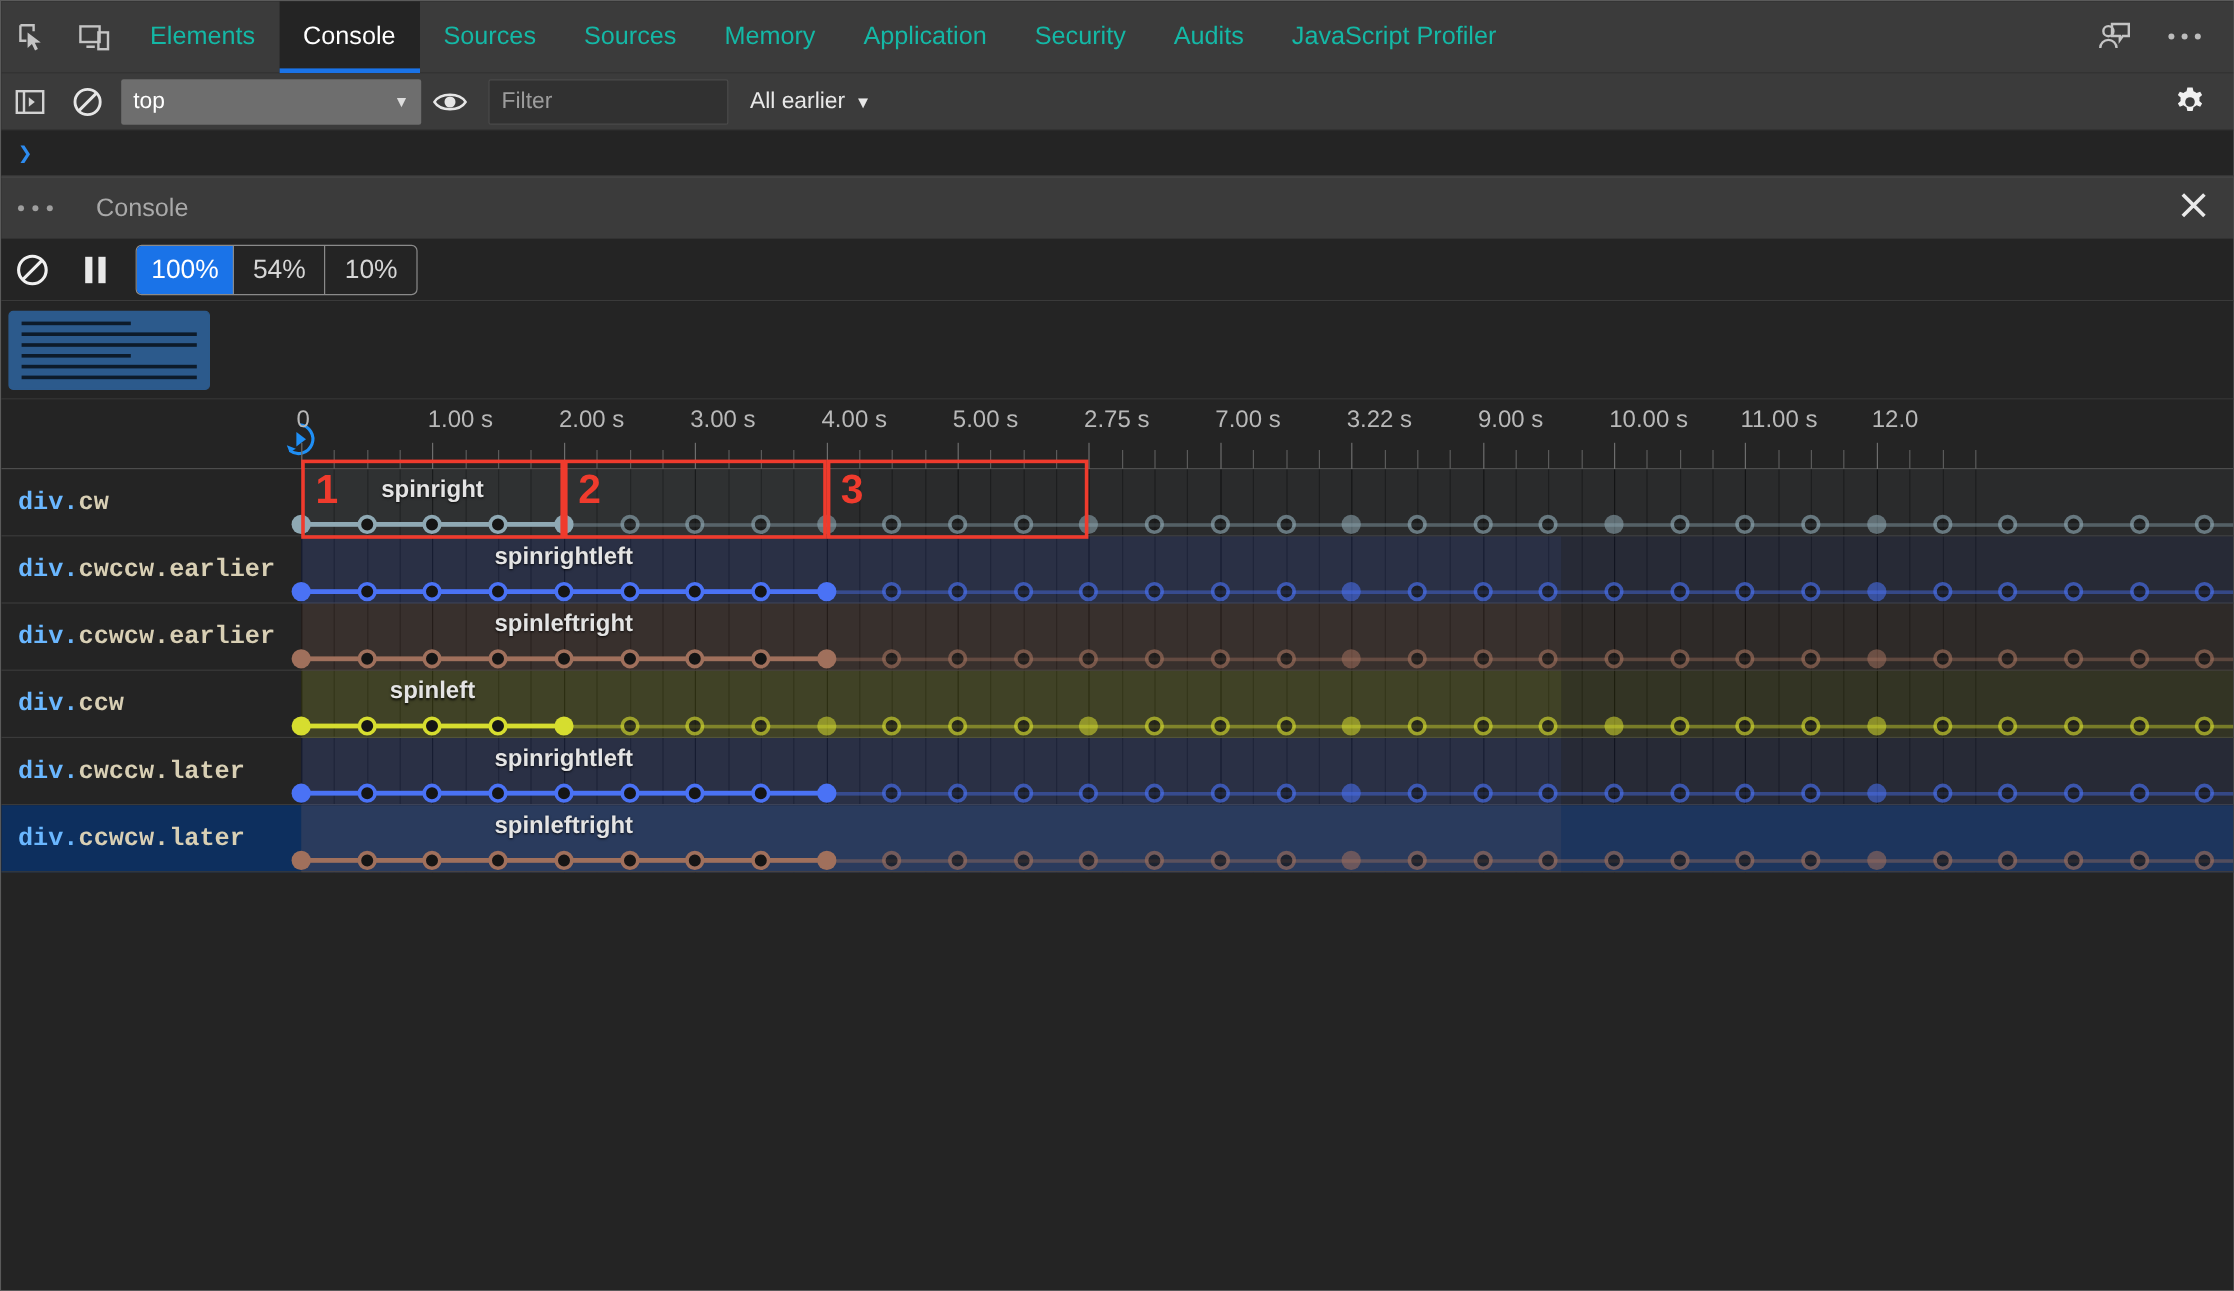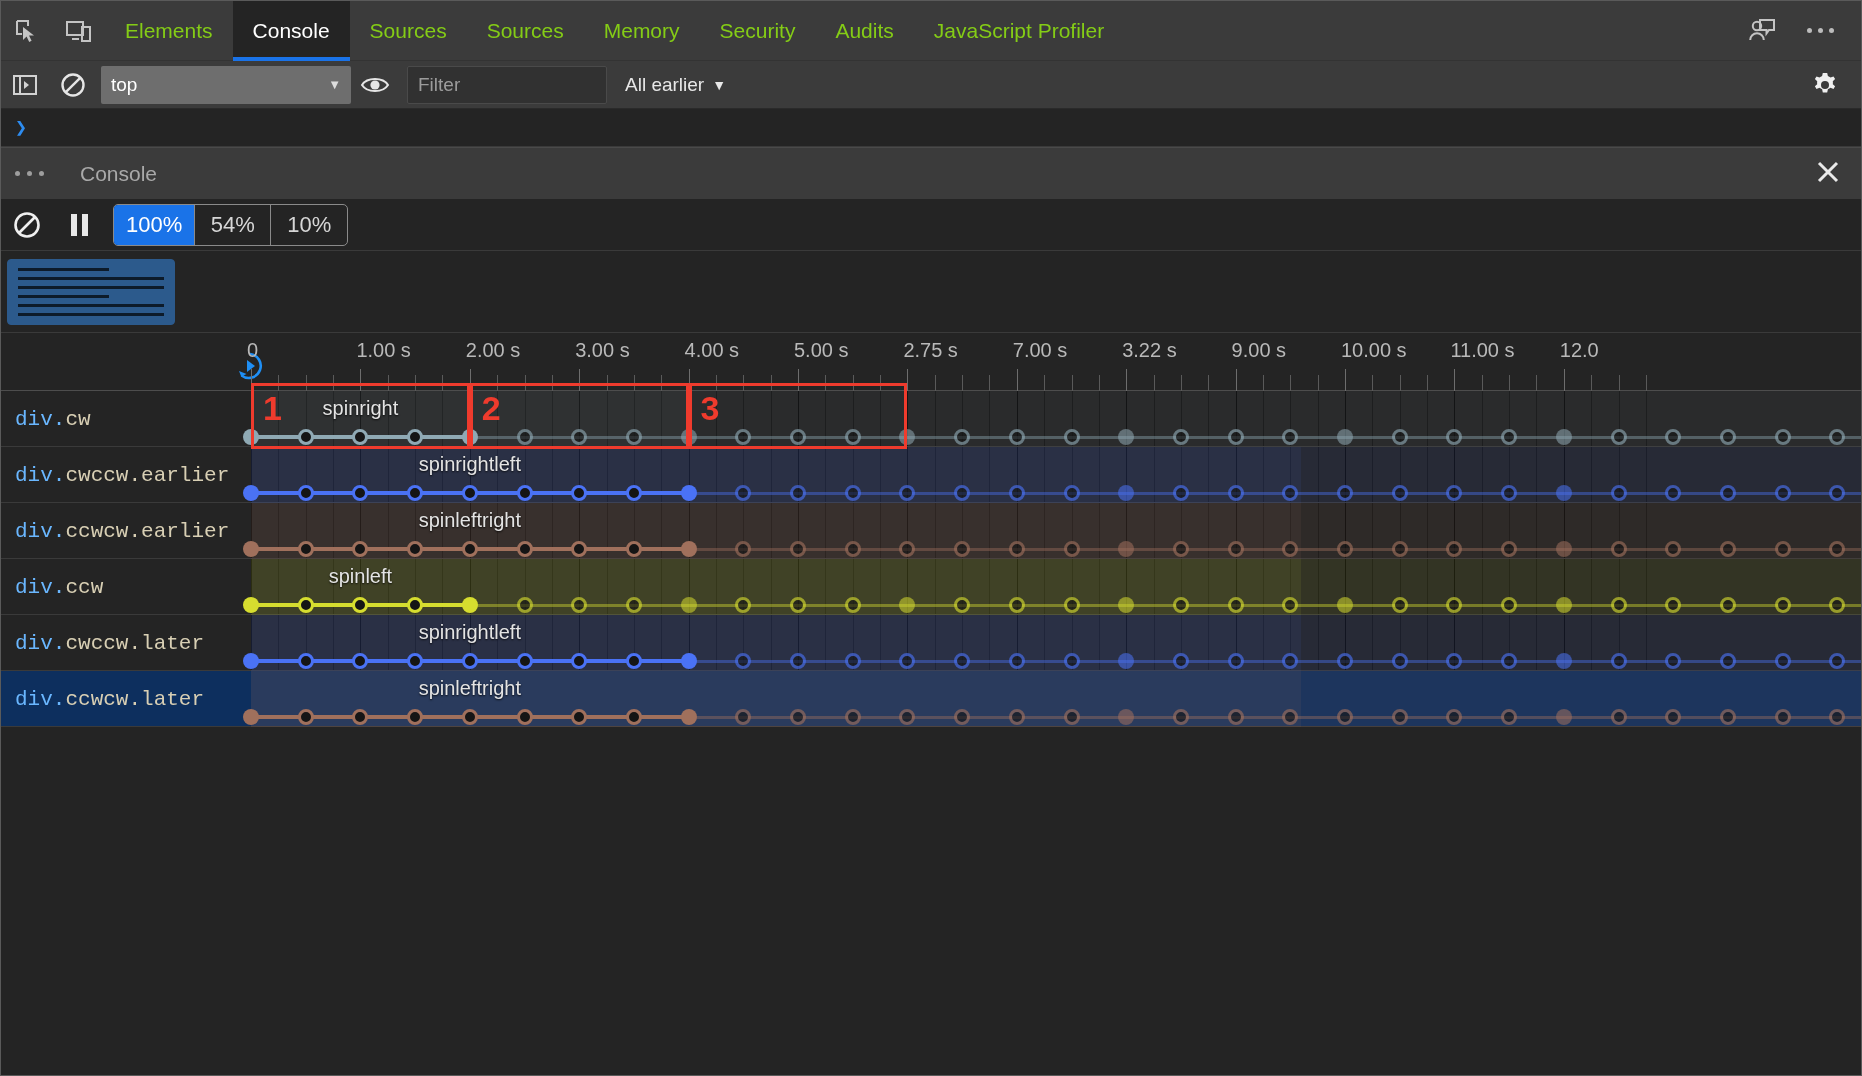--- a/index.html
+++ b/index.html
@@ -25,21 +25,21 @@
     border-bottom:1px solid #333;
   }
   .tb-icon {
     width:52px; height:60px; display:flex; align-items:center; justify-content:center;
     cursor:pointer;
   }
   .tb-icon svg { display:block; }
   .main-tab {
     height:60px; padding:0 20px;
     display:flex; align-items:center; justify-content:center;
-    color:#84cc16; font-size:21px;
+    color:#14b8a6; font-size:21px;
     cursor:pointer; position:relative;
     white-space:nowrap;
   }
   .main-tab.active {
     color:#fff; background:#242424;
   }
   .main-tab.active::after {
     content:""; position:absolute; left:0; right:0; bottom:0; height:4px;
     background:#1a73e8;
   }
@@ -159,20 +159,21 @@
     position:absolute; top:42px; width:1px; height:16px; background:#5a5a5a;
   }
 
   .rows { position:absolute; left:0; top:58px; width:1862px; }
   .grid-layer { position:absolute; left:0; top:0; width:1862px; height:400px; pointer-events:none; }
   .grid-line { position:absolute; top:0; width:1px; height:400px; background:#0e0e0e; opacity:.65;}
 
   .row {
     position:relative; height:56px; width:1862px;
     border-bottom:1px solid #3a3a3a;
+    font-weight:bold;
   }
   .row.selected { background:#0d2f5e; }
   .row-label {
     position:absolute; left:14px; top:0; height:56px;
     display:flex; align-items:center;
     font-family:"Liberation Mono", monospace; font-size:21px;
     white-space:nowrap; z-index:3;
   }
   .row-label .ns { color:#6ab7ff; }
   .row-label .cls { color:#d8cfb4; }
@@ -232,20 +233,23 @@
           <span>Console</span>
         </div>
         <div class="main-tab">
           <span>Sources</span>
         </div>
         <div class="main-tab">
           <span>Sources</span>
         </div>
         <div class="main-tab">
           <span>Memory</span>
+        </div>
+        <div class="main-tab">
+          <span>Application</span>
         </div>
         <div class="main-tab">
           <span>Security</span>
         </div>
         <div class="main-tab">
           <span>Audits</span>
         </div>
         <div class="main-tab">
           <span>JavaScript Profiler</span>
         </div>

